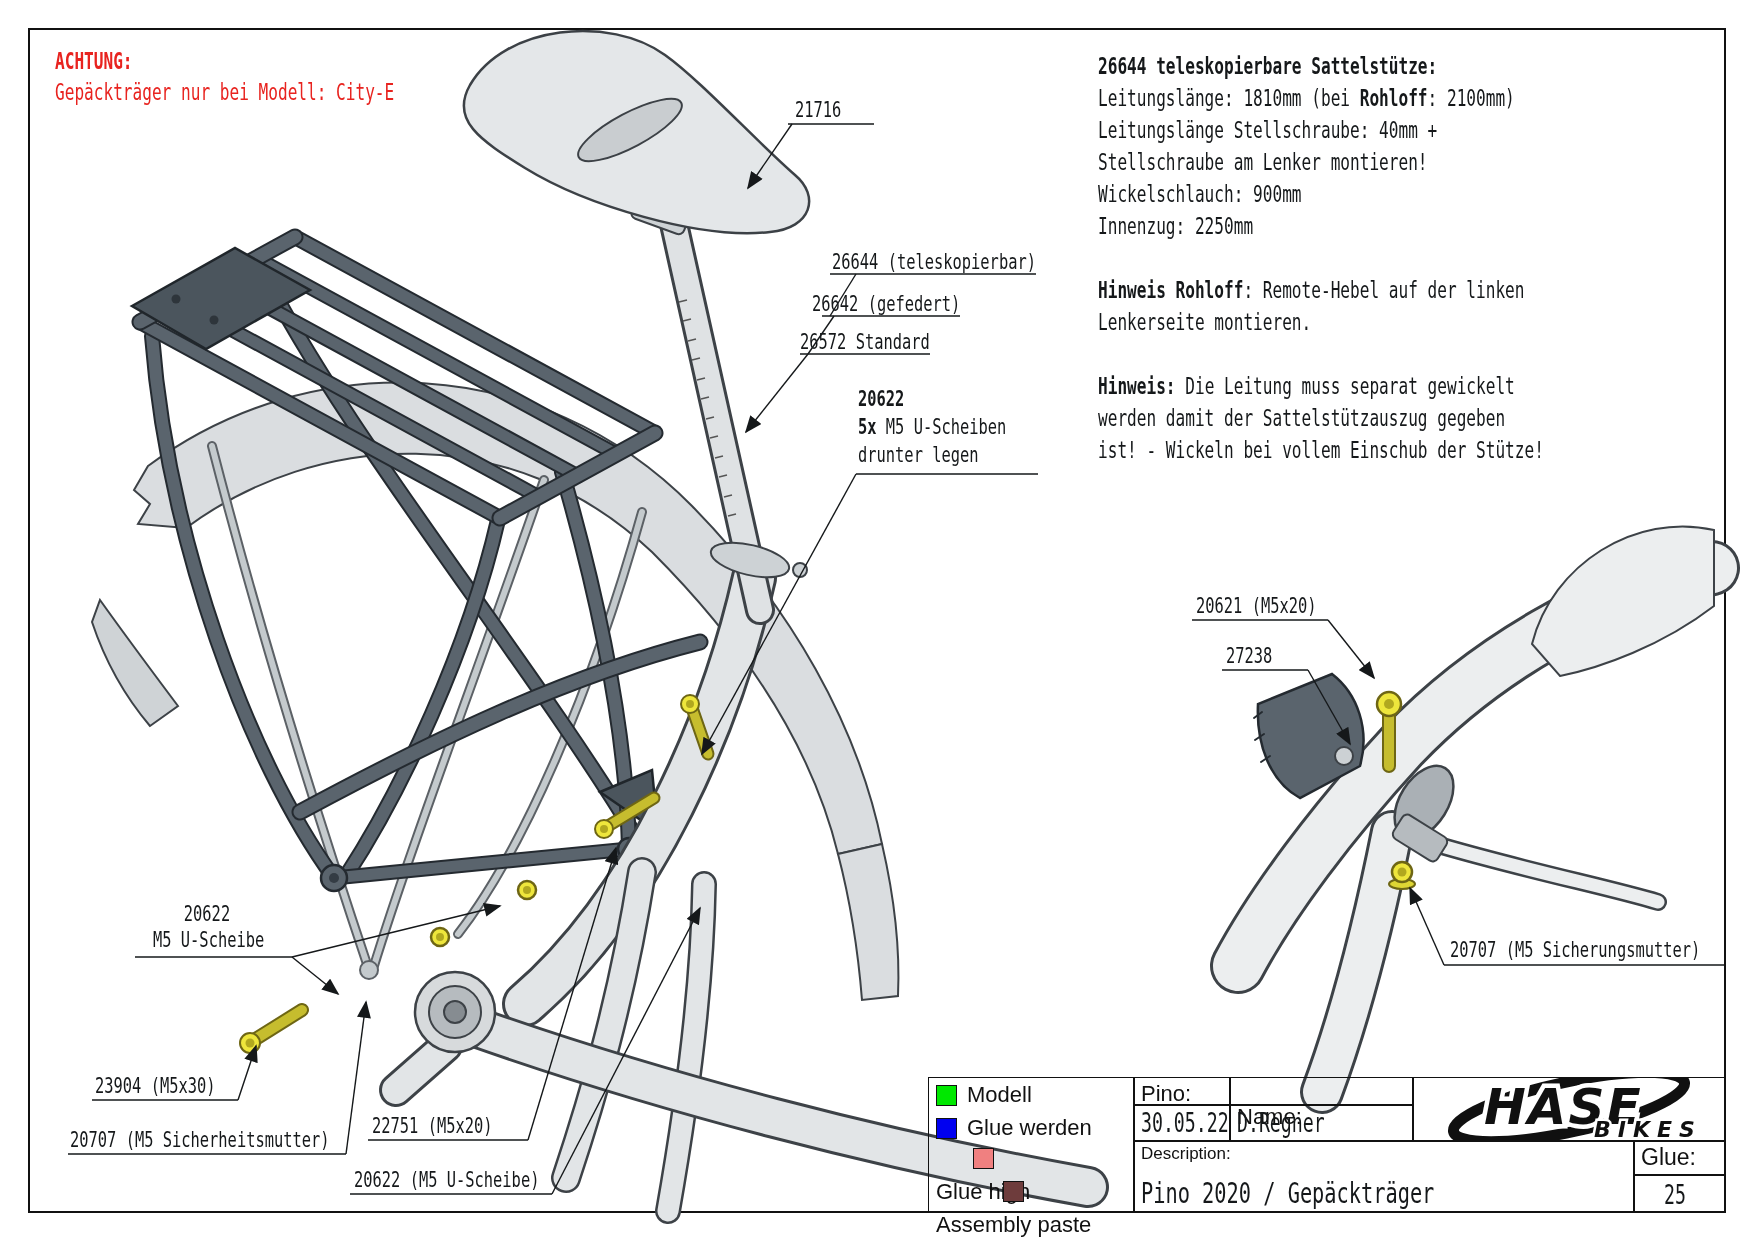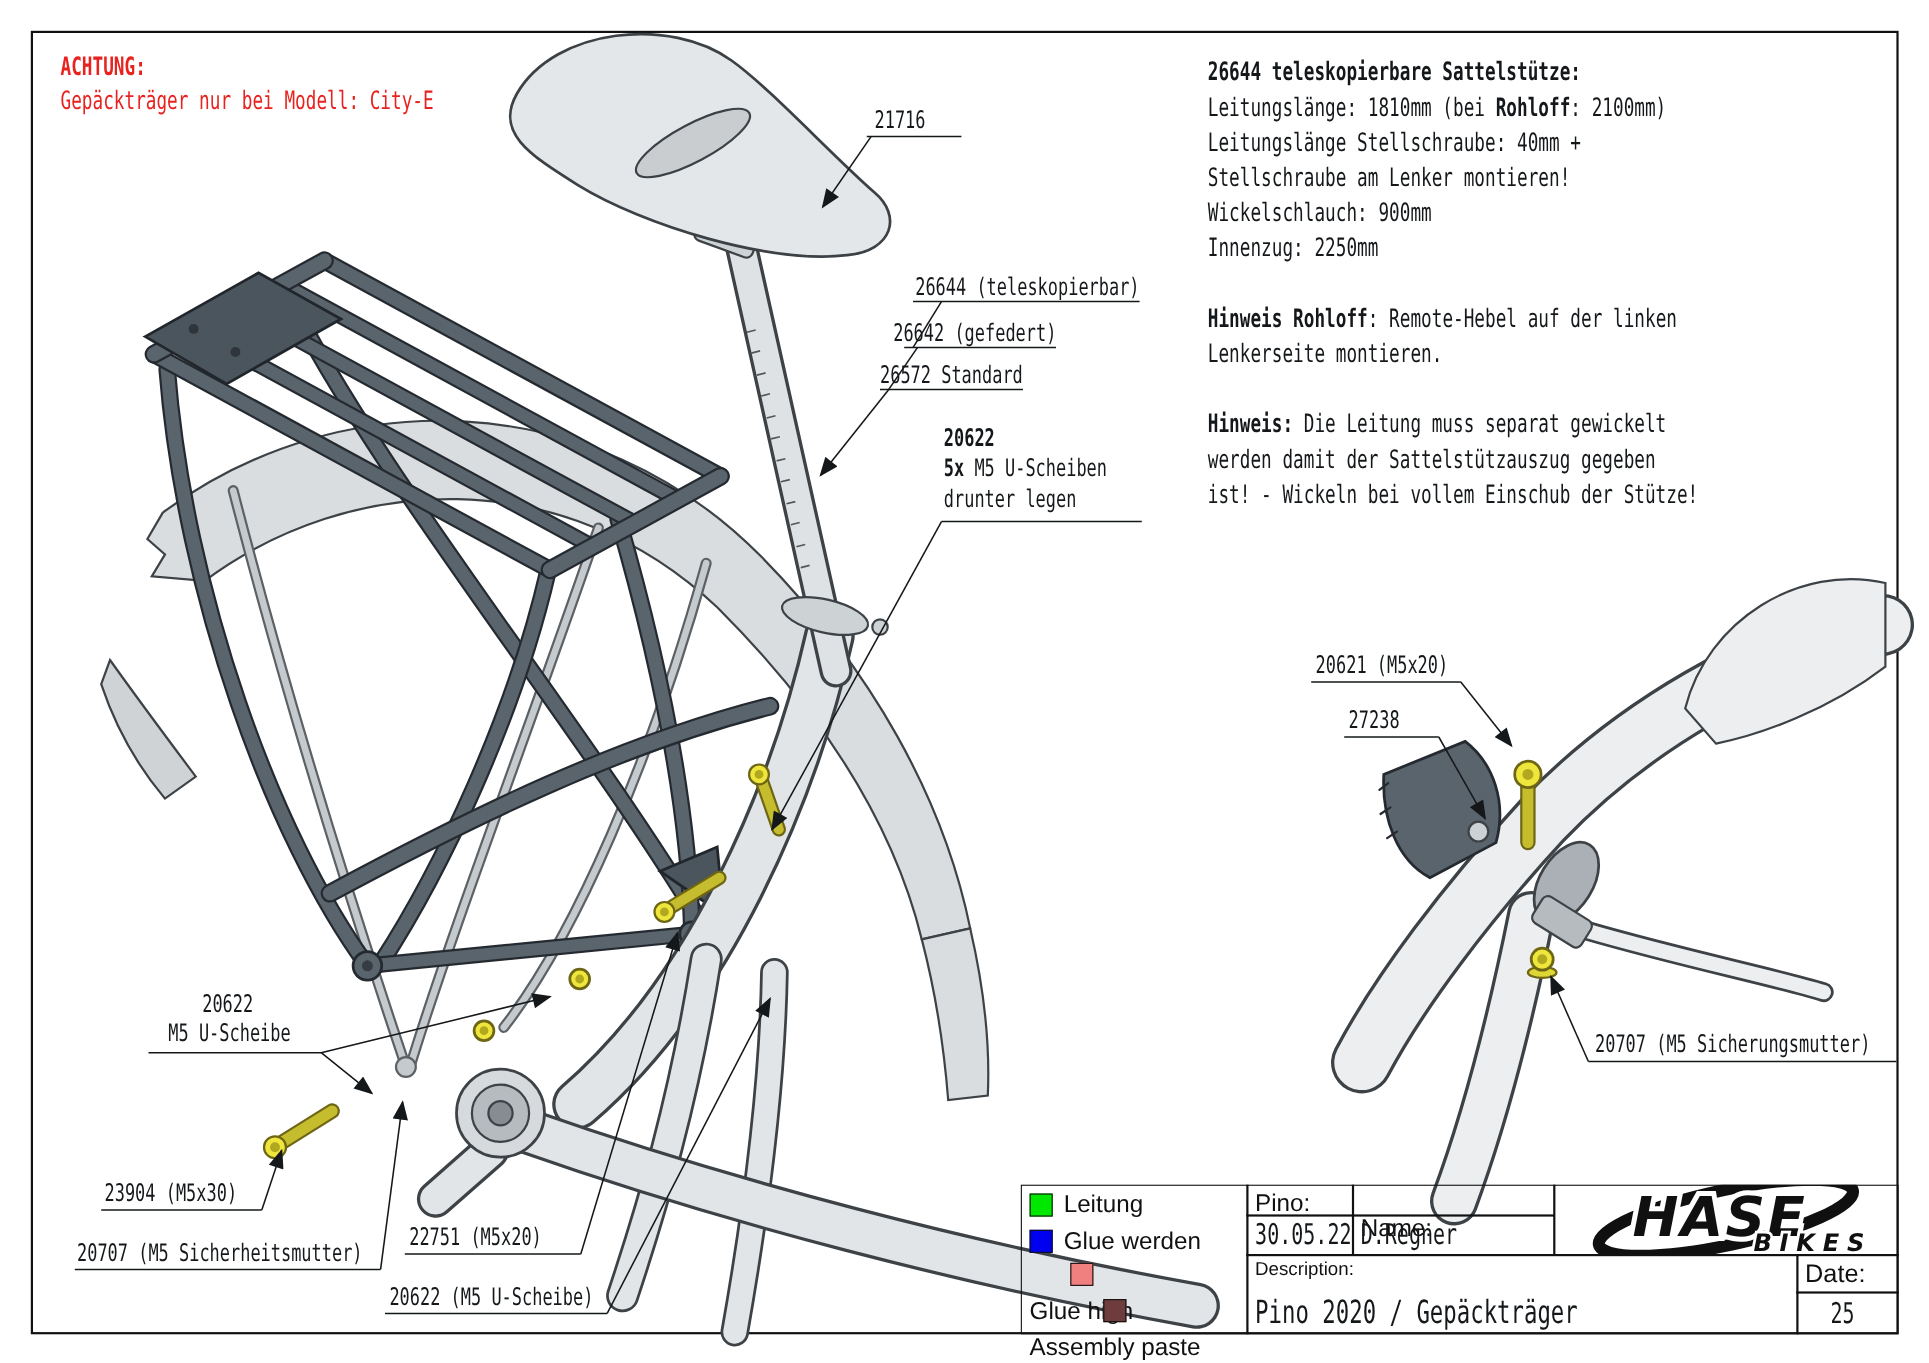--- a/index.html
+++ b/index.html
@@ -282,41 +282,41 @@
 <div class="abs tb-line" style="left:1133px;top:1077px;width:1.6px;height:136px;"></div>
 <div class="abs tb-line" style="left:1229px;top:1077px;width:1.6px;height:63px;"></div>
 <div class="abs tb-line" style="left:1412px;top:1077px;width:1.6px;height:63px;"></div>
 <div class="abs tb-line" style="left:1633px;top:1140px;width:1.6px;height:73px;"></div>
 <div class="abs tb-line" style="left:1133px;top:1104px;width:280px;height:1.6px;"></div>
 <div class="abs tb-line" style="left:1133px;top:1140px;width:593px;height:1.6px;"></div>
 <div class="abs tb-line" style="left:1633px;top:1174px;width:93px;height:1.6px;"></div>
 
 <div class="abs legend-row" style="left:936px;top:1082px;">
   <div class="swatch" style="background: rgb(0, 232, 0);"></div>
-  <div class="tb-label">Leitung</div>
+  <div class="tb-label">Modell</div>
 </div>
 <div class="abs legend-row" style="left:936px;top:1115px;">
   <div class="swatch" style="background: rgb(0, 0, 240);"></div>
   <div class="tb-label">Glue werden</div>
 </div>
 <div class="abs legend-row" style="left:936px;top:1148px;flex-direction:column;">
   <div class="swatch" style="background: rgb(240, 128, 128);"></div>
   <div class="tb-label">Glue high</div>
 </div>
 <div class="abs legend-row" style="left:936px;top:1181px;flex-direction:column;">
   <div class="swatch" style="background: rgb(110, 60, 60);"></div>
   <div class="tb-label">Assembly paste</div>
 </div>
 
 <div class="abs tb-label" style="left:1141px;top:1081px;">Pino:</div>
 <div class="abs cad" style="left:1141px;top:1108px;font-size:26px;">30.05.22</div>
 <div class="abs tb-label" style="left:1237px;top:1081px;margin-top:23px;">Name:</div>
 <div class="abs cad" style="left:1237px;top:1108px;font-size:26px;">D.Regner</div>
 <div class="abs tb-label" style="left:1141px;top:1144px;font-size:17px;">Description:</div>
 <div class="abs cad" style="left:1141px;top:1176px;font-size:29px;">Pino 2020 / Gepäckträger</div>
-<div class="abs tb-label" style="left:1641px;top:1144px;font-size:23px;">Date:</div>
+<div class="abs tb-label" style="left:1641px;top:1144px;font-size:23px;">Glue:</div>
 <div class="abs cad" style="left:1664px;top:1180px;font-size:26px;">25</div>
 
 <svg class="abs" style="left:1412px;top:1077px;" width="314" height="63" viewBox="0 0 314 63">
   <ellipse cx="157" cy="30" rx="118" ry="25" transform="rotate(-12 157 30)" fill="none" stroke="#101010" stroke-width="11"></ellipse>
   <text x="72" y="47" font-size="50" font-style="italic" font-weight="bold" letter-spacing="2" fill="#101010" stroke="#ffffff" stroke-width="9" paint-order="stroke">HASE</text>
   <text x="182" y="60" font-size="22" font-style="italic" font-weight="bold" letter-spacing="7" fill="#101010" stroke="#ffffff" stroke-width="5" paint-order="stroke">BIKES</text>
 </svg>
 
 </body></html>

